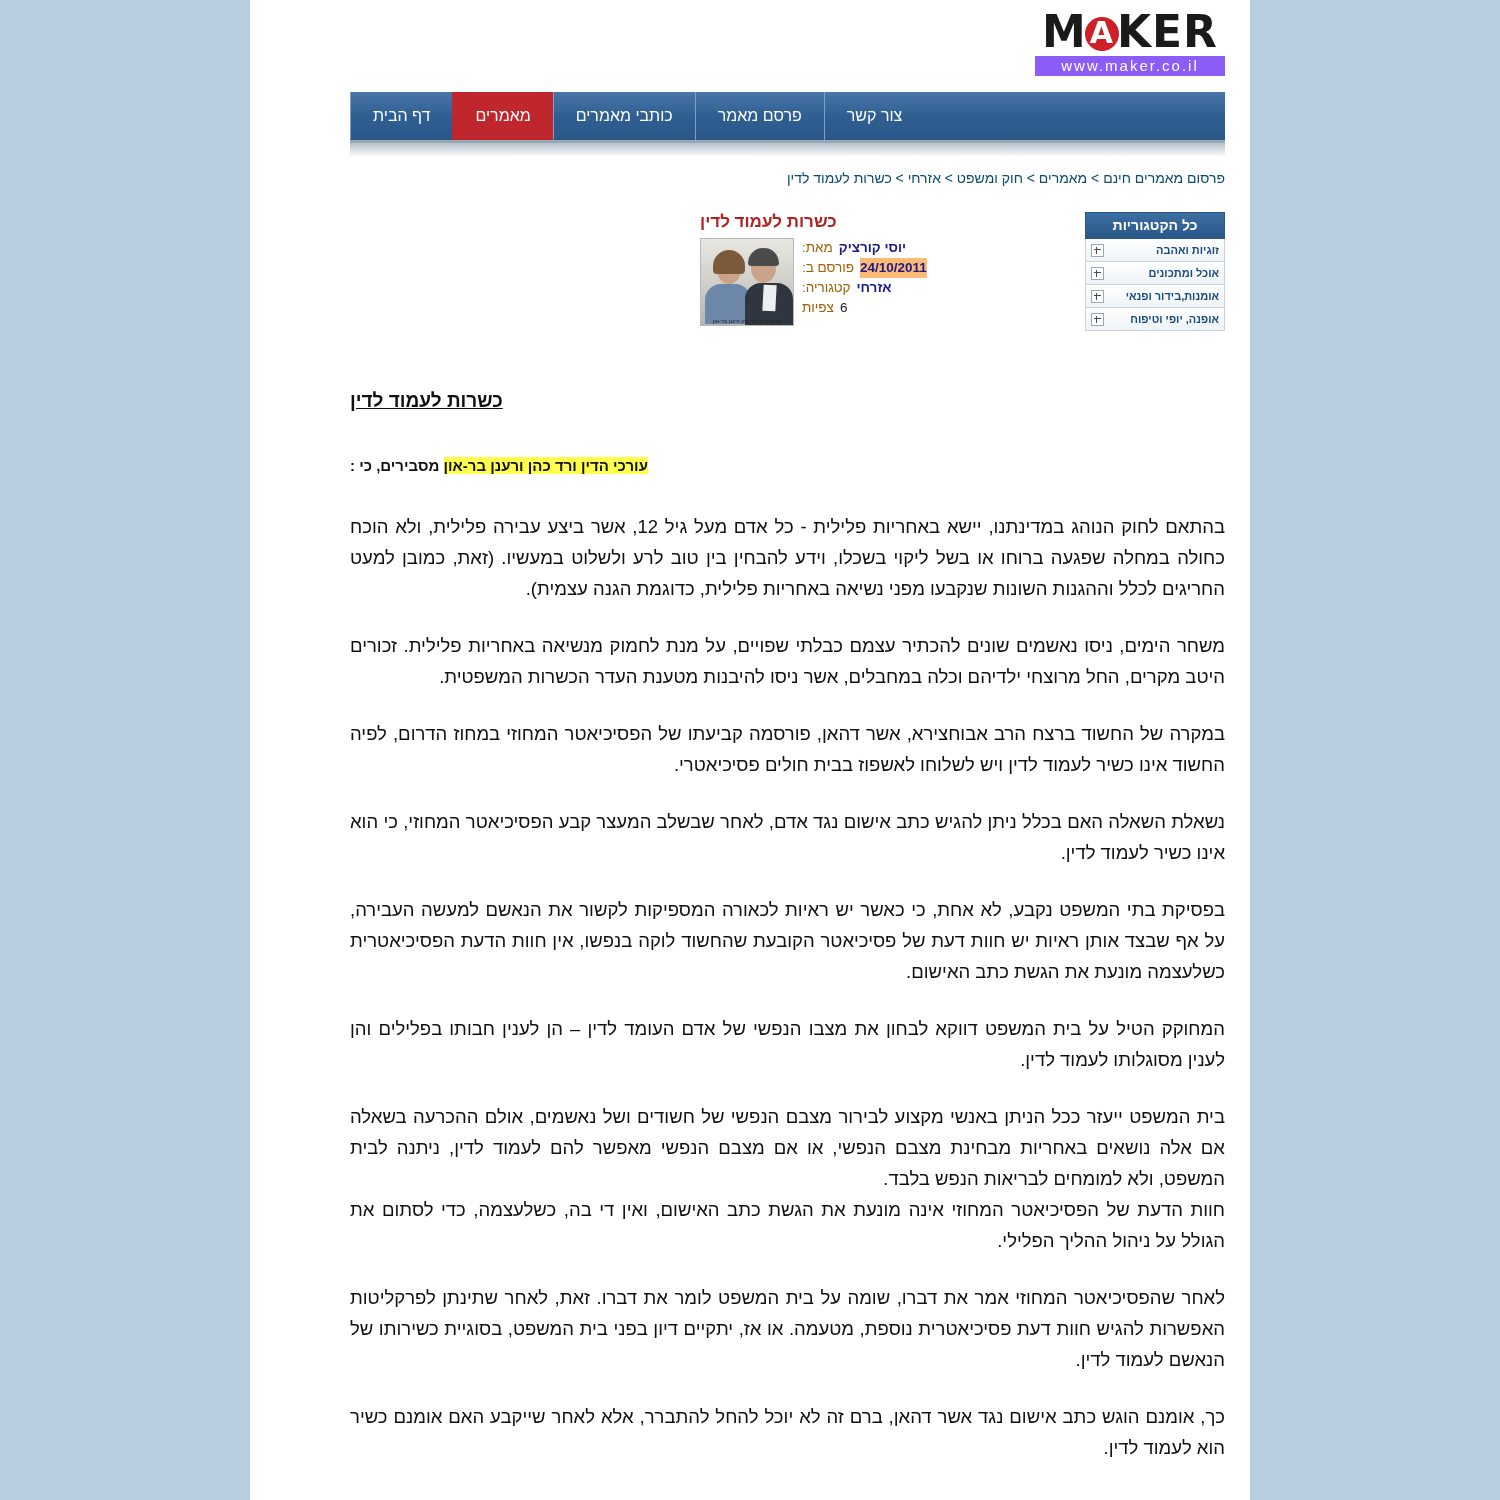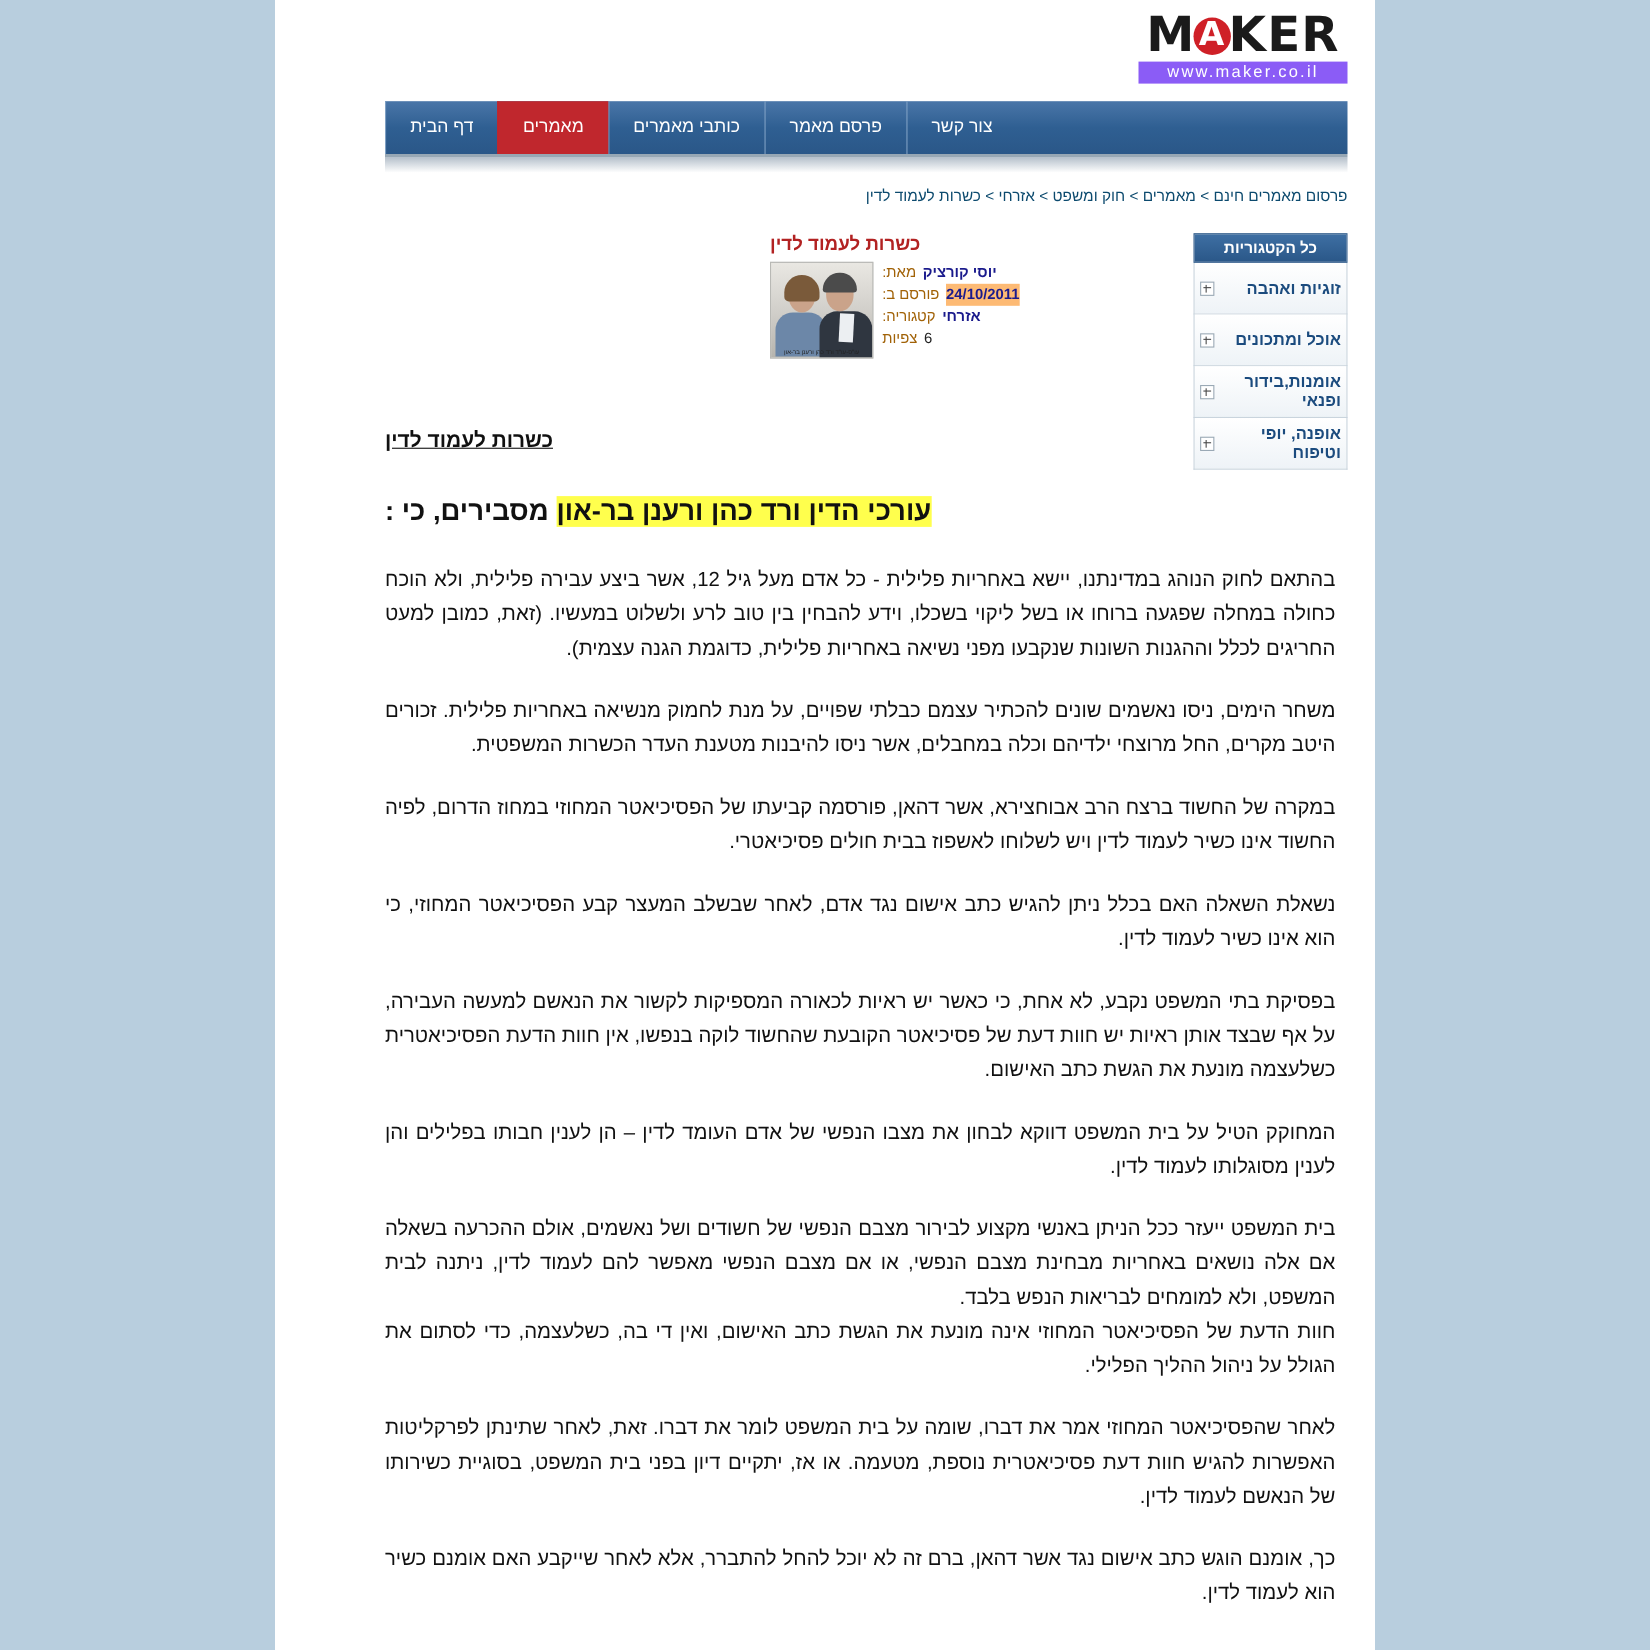--- a/index.html
+++ b/index.html
@@ -134,22 +134,22 @@
     border: 1px solid #2a5788;
   }
   .cat-row {
     border: 1px solid #c9d4dd;
     border-top: none;
     background: linear-gradient(to bottom, #ffffff, #eef3f7);
     height: 22px;
     display: flex;
     align-items: center;
     justify-content: space-between;
-    padding: 12px 5px;
-    font-size: 15px;
+    padding: 0 5px;
+    font-size: 11px;
     color: #1b4b7e;
     font-weight: bold;
     text-align: right;
   }
   .cat-plus {
     width: 11px; height: 11px;
     border: 1px solid #9aa9b5;
     background: #fff;
     position: relative;
     flex: 0 0 auto;
@@ -268,26 +268,26 @@
   .doc-title {
     text-align: left;
     font-weight: bold;
     font-size: 19px;
     text-decoration: underline;
     margin-bottom: 34px;
   }
   .lede {
     text-align: left;
     font-weight: bold;
-    font-size: 25px;
+    font-size: 15px;
     margin-bottom: 30px;
   }
   .lede .hl { background: #ffff4d; }
   .content p {
-    margin: 0 11px 26px 0;
+    margin: 0 0 26px 0;
   }
   .content p.tight { margin-bottom: 0; }
 </style>
 </head>
 <body>
 
 <div id="page">
 
   <div class="logo-wrap">
     <div class="logo-main"><span>M</span><span class="logo-dot"><span>A</span></span><span>KER</span></div>

